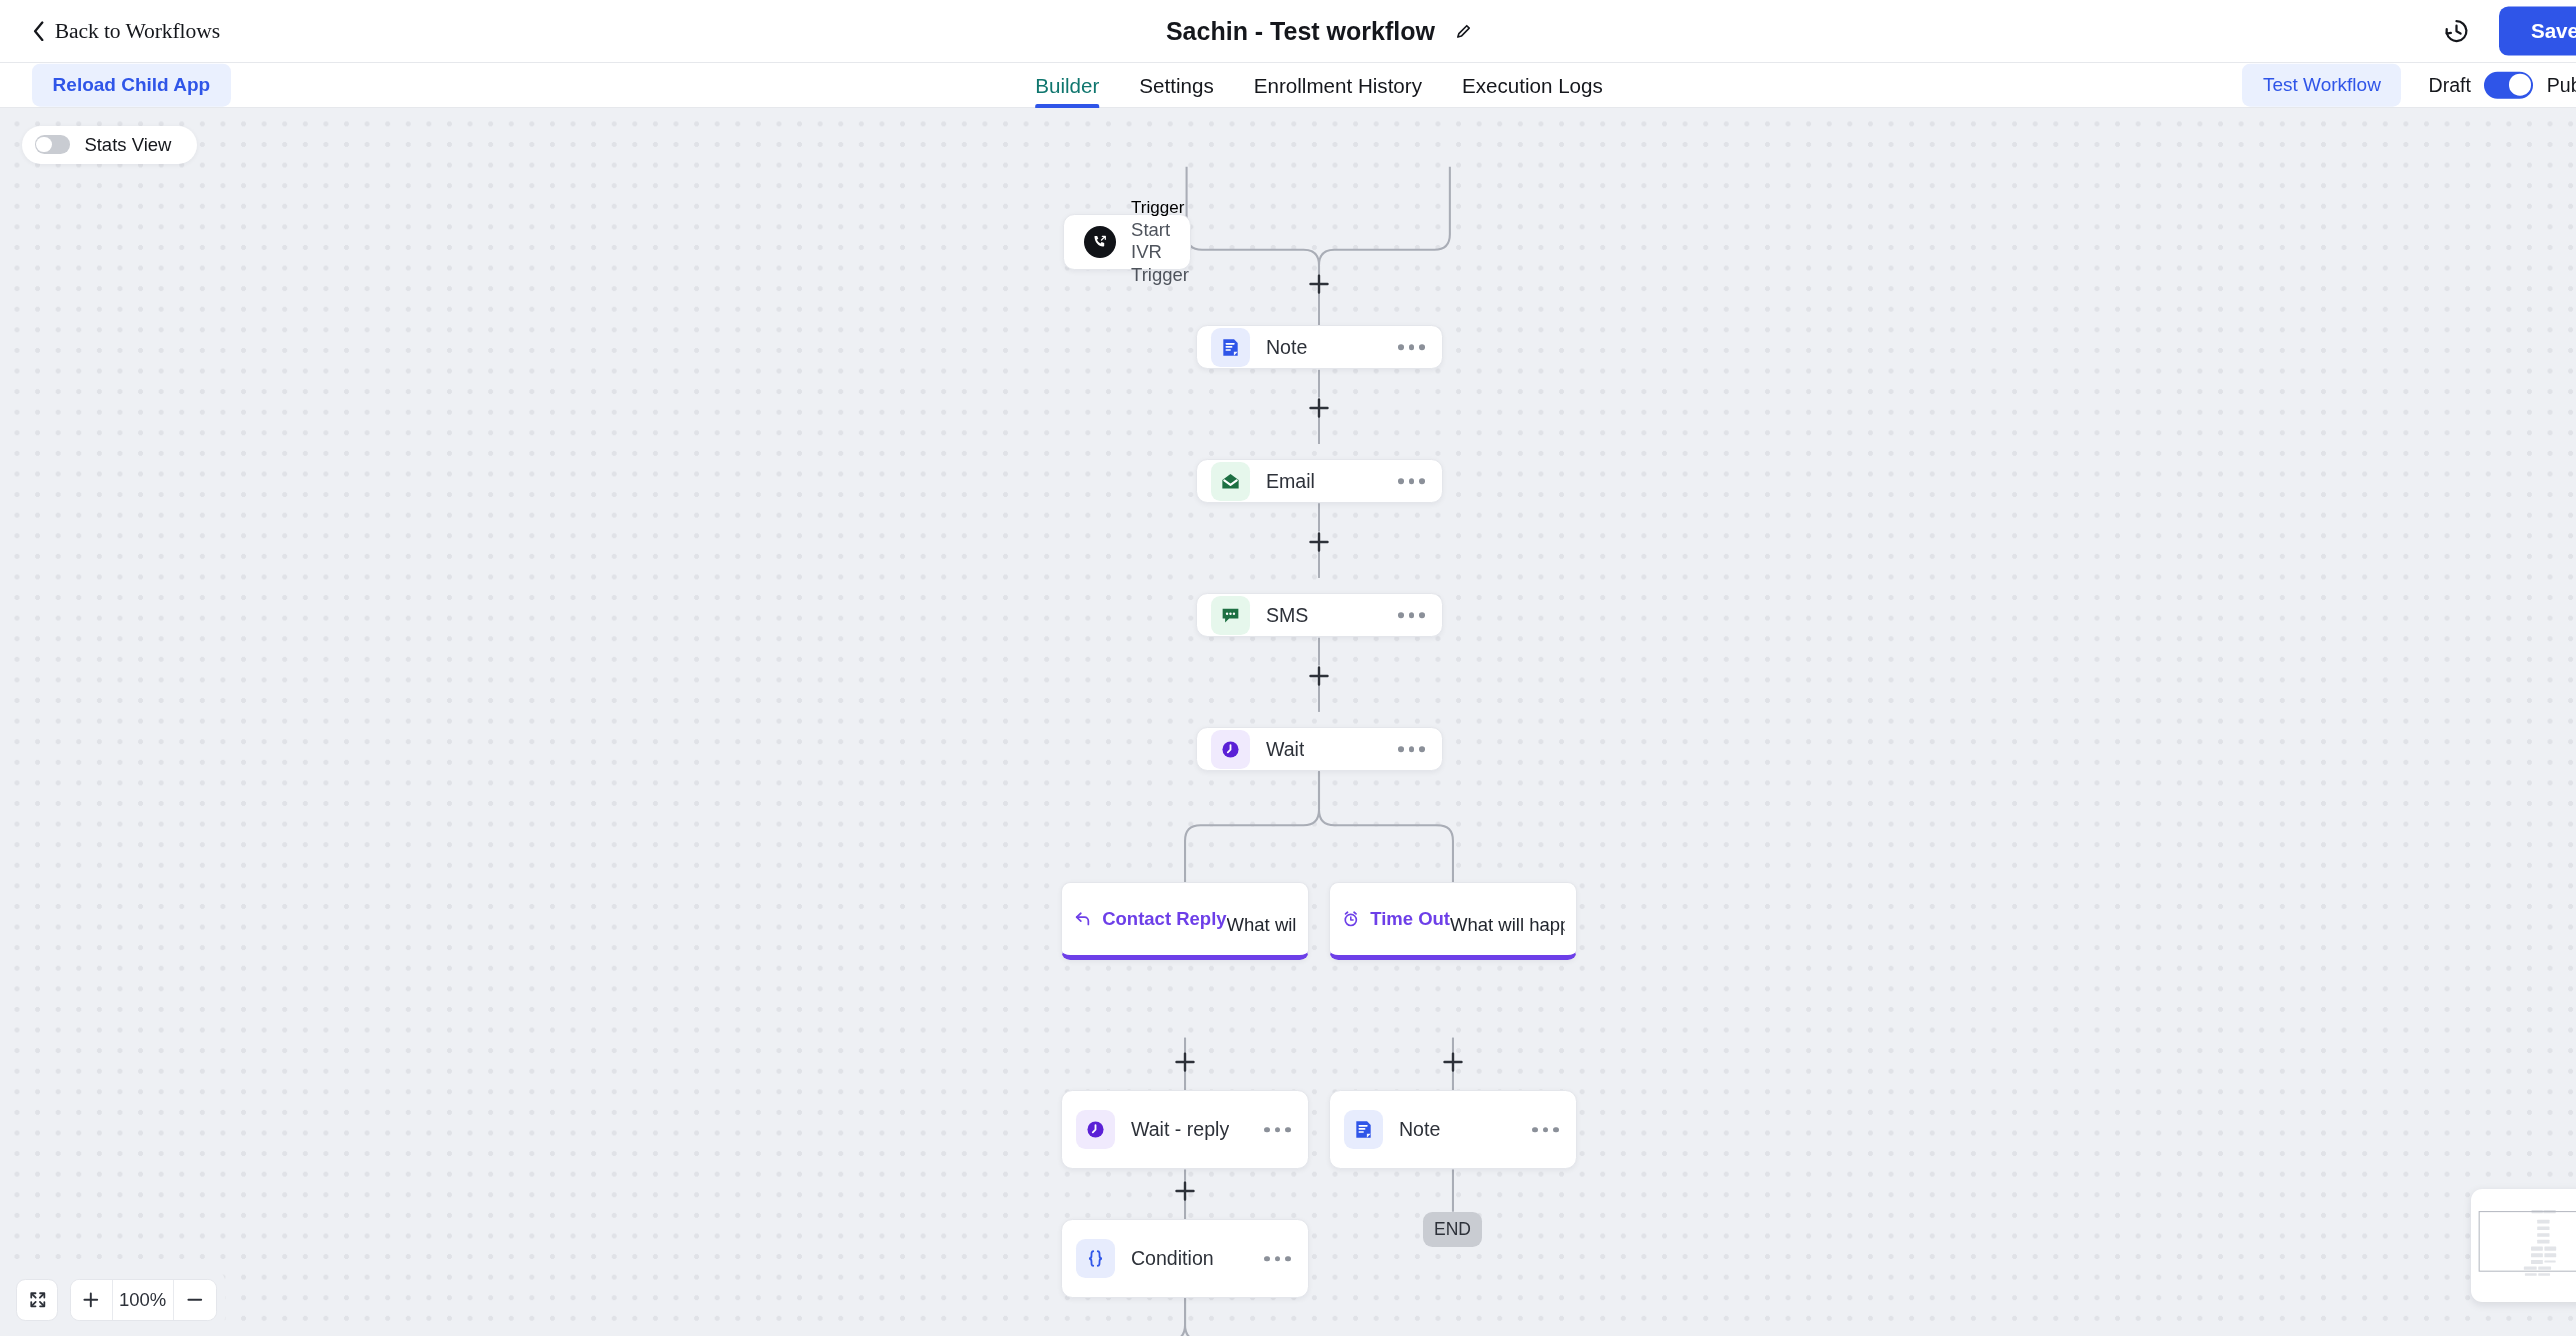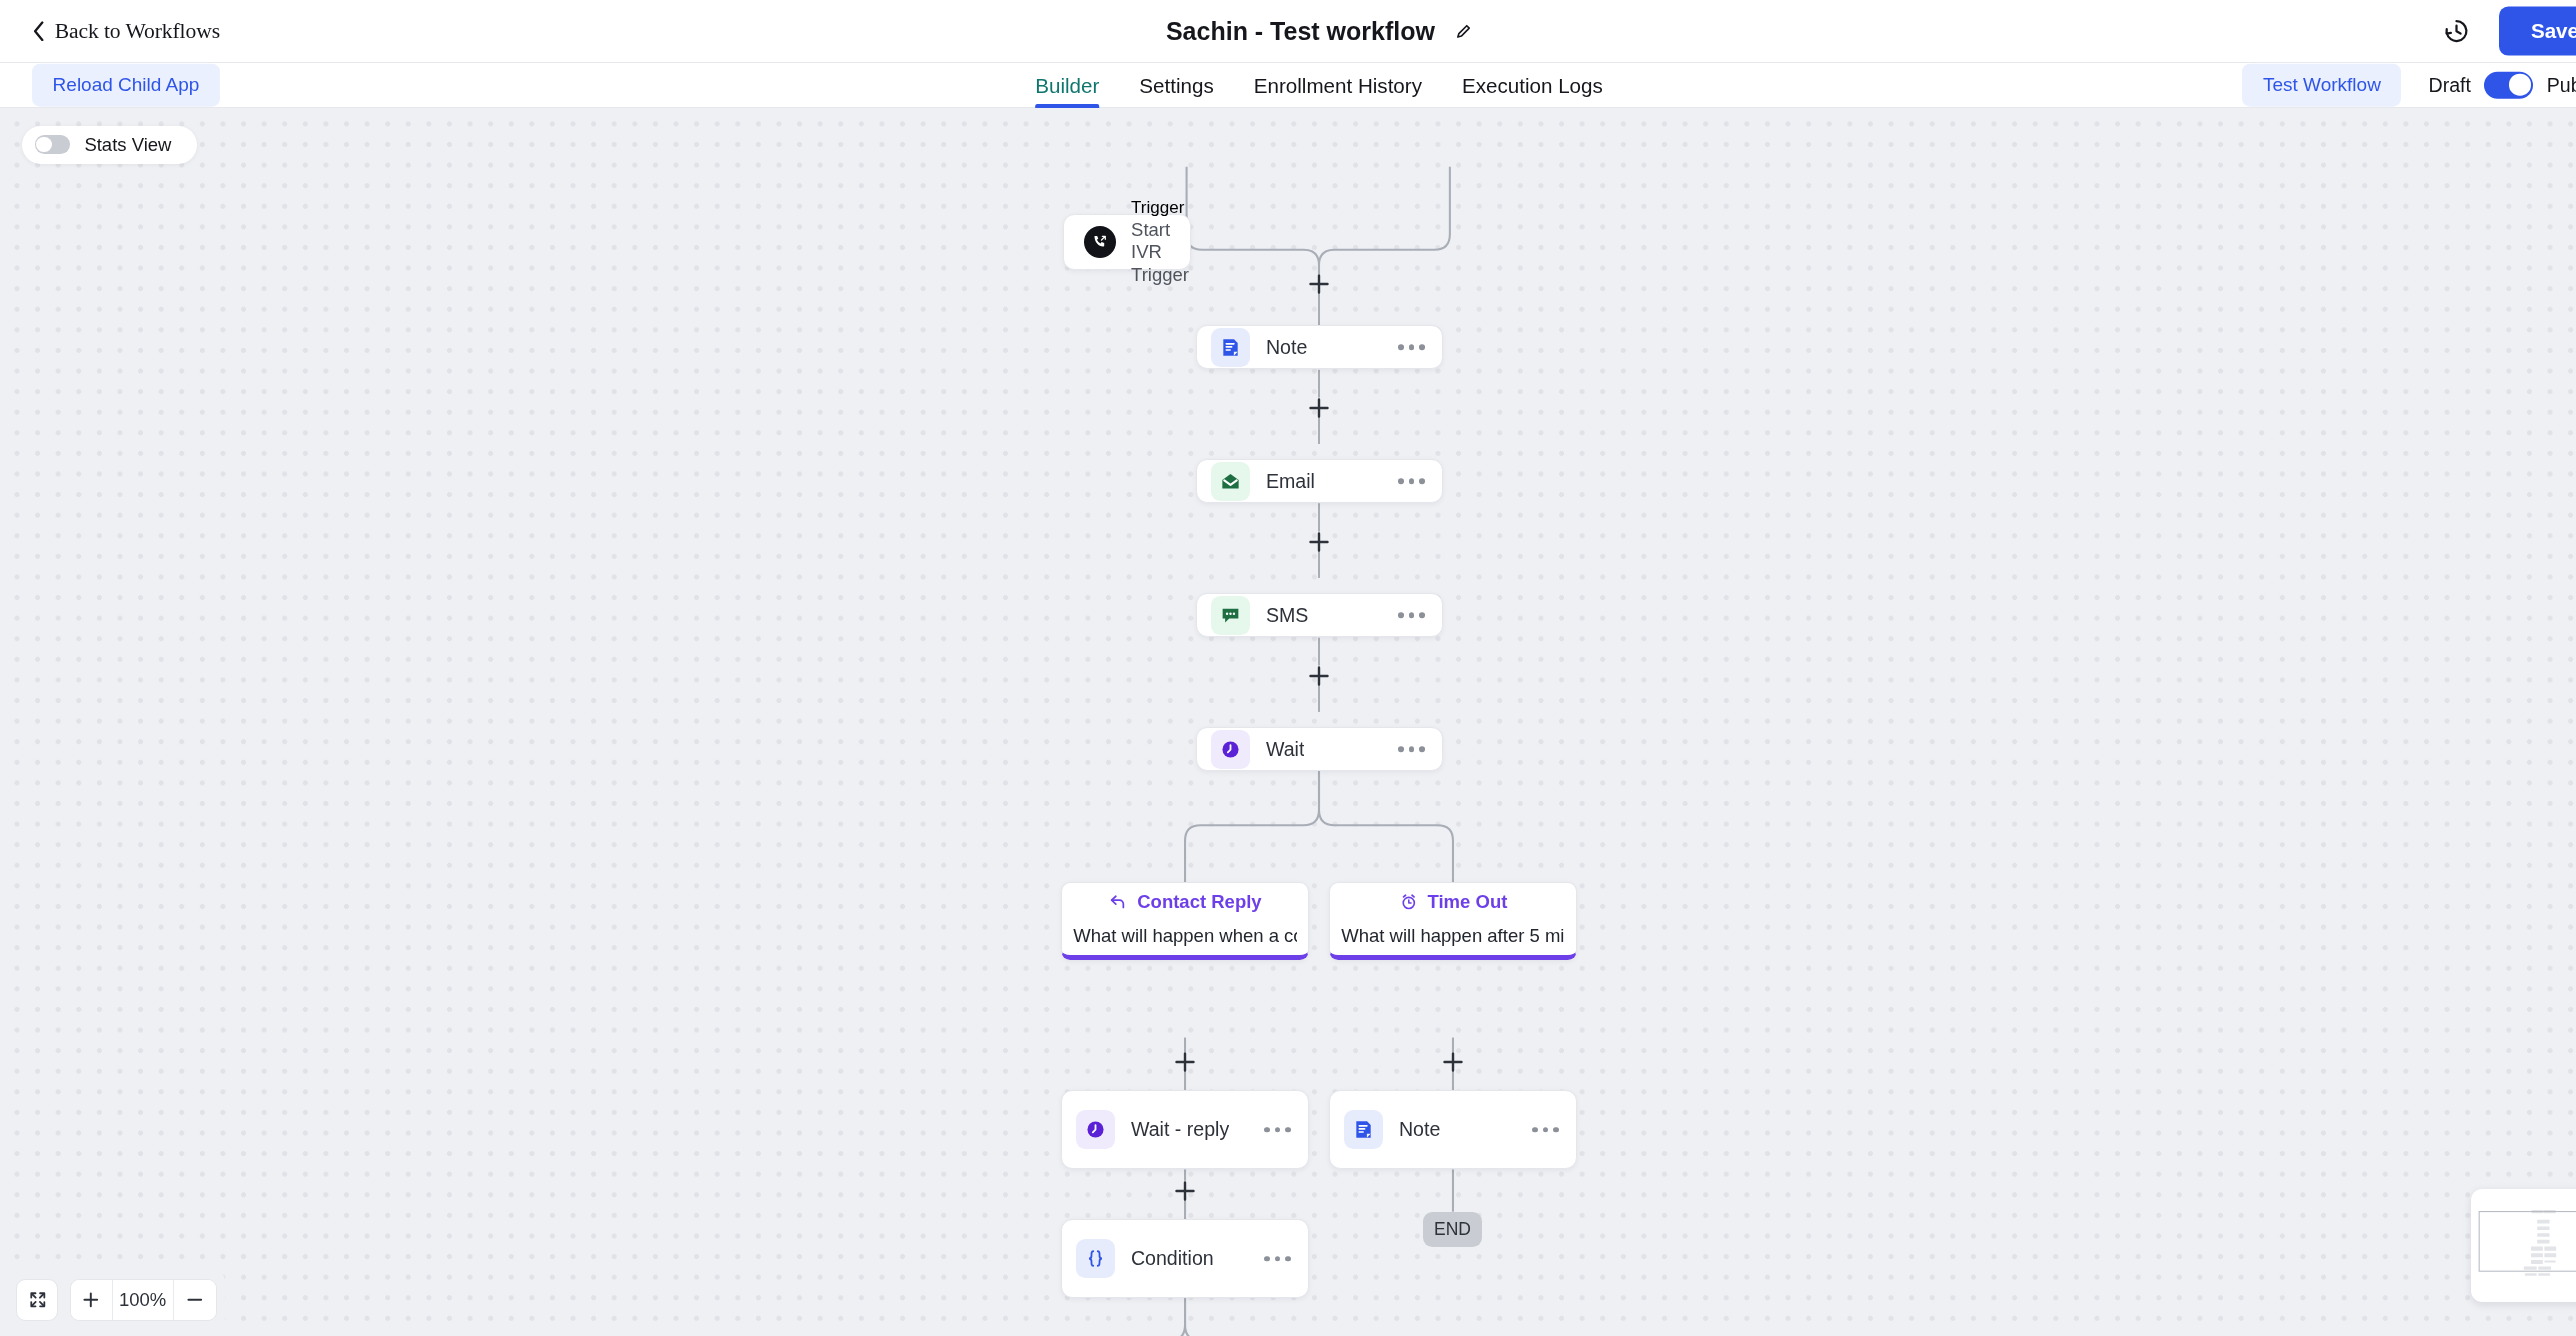--- a/index.html
+++ b/index.html
@@ -50,20 +50,21 @@
   .tabbar {
     position: absolute; top: 63px; left: 0; width: 2638px; height: 45px;
     background: #ffffff; border-bottom: 0.5px solid #e6e8ec;
   }
   .reload-btn {
     position: absolute; left: 32px; top: 50%; transform: translateY(-50%);
     background: #eaf0fe; color: #2f55e8; border: none;
     font-family: "Liberation Sans", sans-serif;
     font-size: 19px; padding: 10.3px 20.6px; border-radius: 8.2px; cursor: pointer;
     white-space: nowrap;
+    font-weight: bold;
   }
   .tabs {
     position: absolute; left: 50%; top: 0; transform: translateX(-50%);
     height: 45px; display: flex; align-items: center; gap: 40px;
   }
   .tab {
     position: relative; height: 45px; display: flex; align-items: center;
     font-size: 20.6px; color: #15171c; cursor: pointer; white-space: nowrap;
   }
   .tab.active { color: #0f766e; }
@@ -171,21 +172,21 @@
     font-size: 19.6px; font-weight: bold; color: #2f55e8;
     margin-left: 14.4px; white-space: nowrap;
   }
 
   
   .branch-card {
     position: absolute; background: #ffffff;
     border: 0.5px solid #e4e6eb; border-bottom: 5.2px solid #6d3fe8;
     border-radius: 9.3px;
     box-shadow: 0 1.5px 5.2px rgba(16,24,40,0.05);
-    display: flex; flex-direction: column;
+    display: flex; 
     align-items: center; justify-content: center;
     cursor: pointer; padding: 0 11.3px;
   }
   .branch-head {
     display: flex; align-items: center; gap: 9.3px;
     font-size: 18.5px; font-weight: bold; color: #6d3fe8;
     white-space: nowrap;
   }
   .branch-head svg { width: 19.6px; height: 19.6px; flex: none; }
   .branch-sub {

